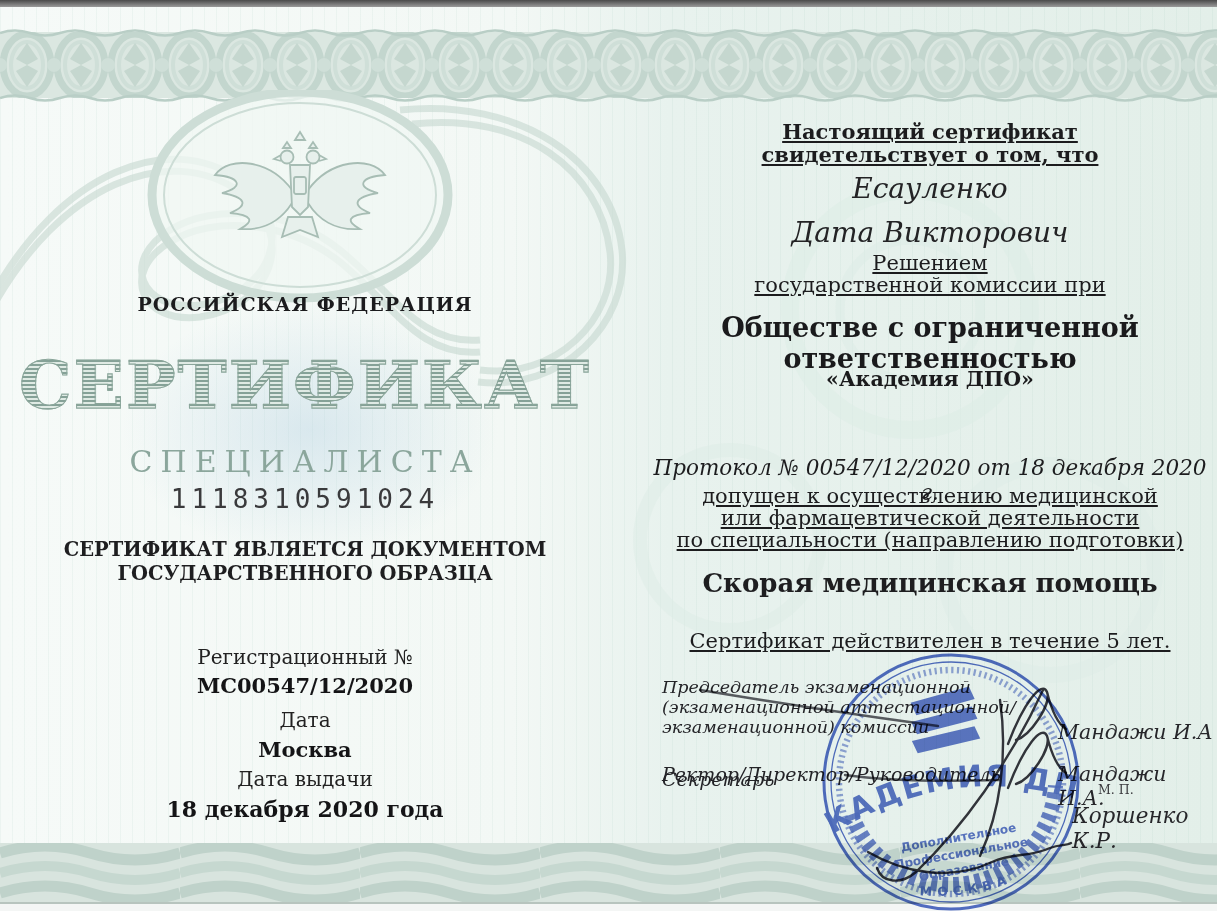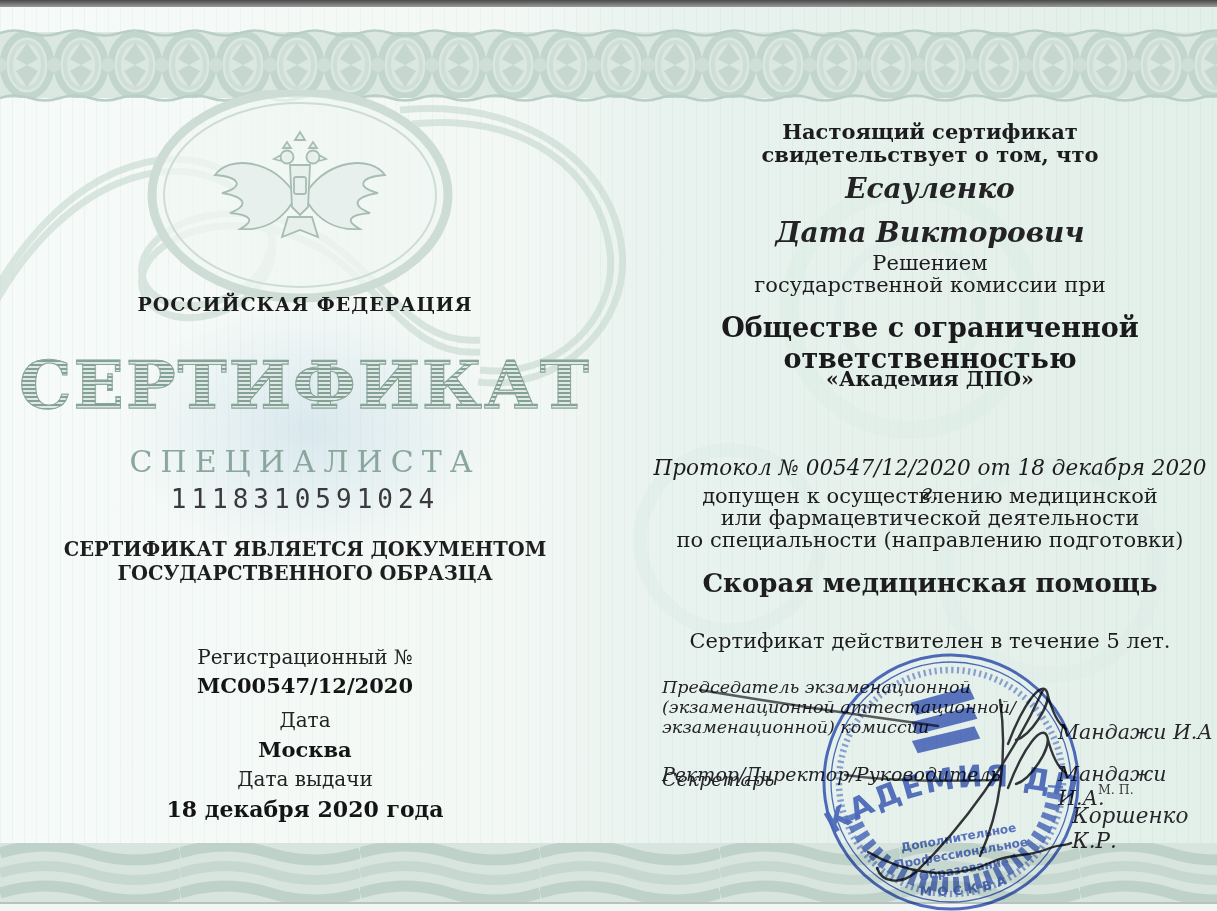--- a/index.html
+++ b/index.html
@@ -20,22 +20,22 @@
             color:#9db7ad;
             background-image:repeating-linear-gradient(0deg,#85a197 0 2px,#dfeae4 2px 4px);
             -webkit-background-clip:text;background-clip:text;
             -webkit-text-fill-color:transparent;
             -webkit-text-stroke:1px #8aa59a;}
   .subtitle{font-size:30px;letter-spacing:8px;color:#8ba69c;}
   .blank{font-family:"DejaVu Sans Mono",monospace;font-size:26px;letter-spacing:5px;color:#3a3a3c;}
   .statenote{font-size:19.5px;font-weight:bold;line-height:1.25;color:#1e1e20;}
   .lbl{font-size:20px;color:#222;}
   .val{font-size:21px;font-weight:bold;color:#141416;}
-  .body21{font-size:21px;color:#1c1c1e;line-height:1.1;}
-  .nameline{font-size:28px;font-weight:bold;font-style:italic;color:#232325;}
+  .body21{font-size:21px;color:#1c1c1e;line-height:1.1;text-decoration:underline;}
+  .nameline{font-size:28px;font-weight:normal;font-style:italic;color:#232325;}
   .org{font-size:27px;font-weight:bold;color:#1a1a1c;}
   .proto{font-size:21.5px;font-style:italic;color:#1c1c1e;margin-top:10px;}
   .spec{font-size:26px;font-weight:bold;color:#1e1e20;}
   .role{font-size:17.5px;font-style:italic;color:#232327;line-height:1.12;}
   .role2{font-size:19px;font-style:italic;color:#232327;}
   .sig-name{font-size:20.5px;font-style:italic;color:#26262a;}
   .mp{font-size:12.5px;color:#3a3a3e;}
   .topedge{left:0;top:0;width:1217px;height:7px;background:linear-gradient(180deg,#4a4a4a,#9a9a9a);z-index:9;}
   .botline{left:0;top:902px;width:1217px;height:2px;background:#b7c4be;z-index:2;}
   .botwhite{left:0;top:904px;width:1217px;height:7px;background:#f4f6f5;z-index:2;}

